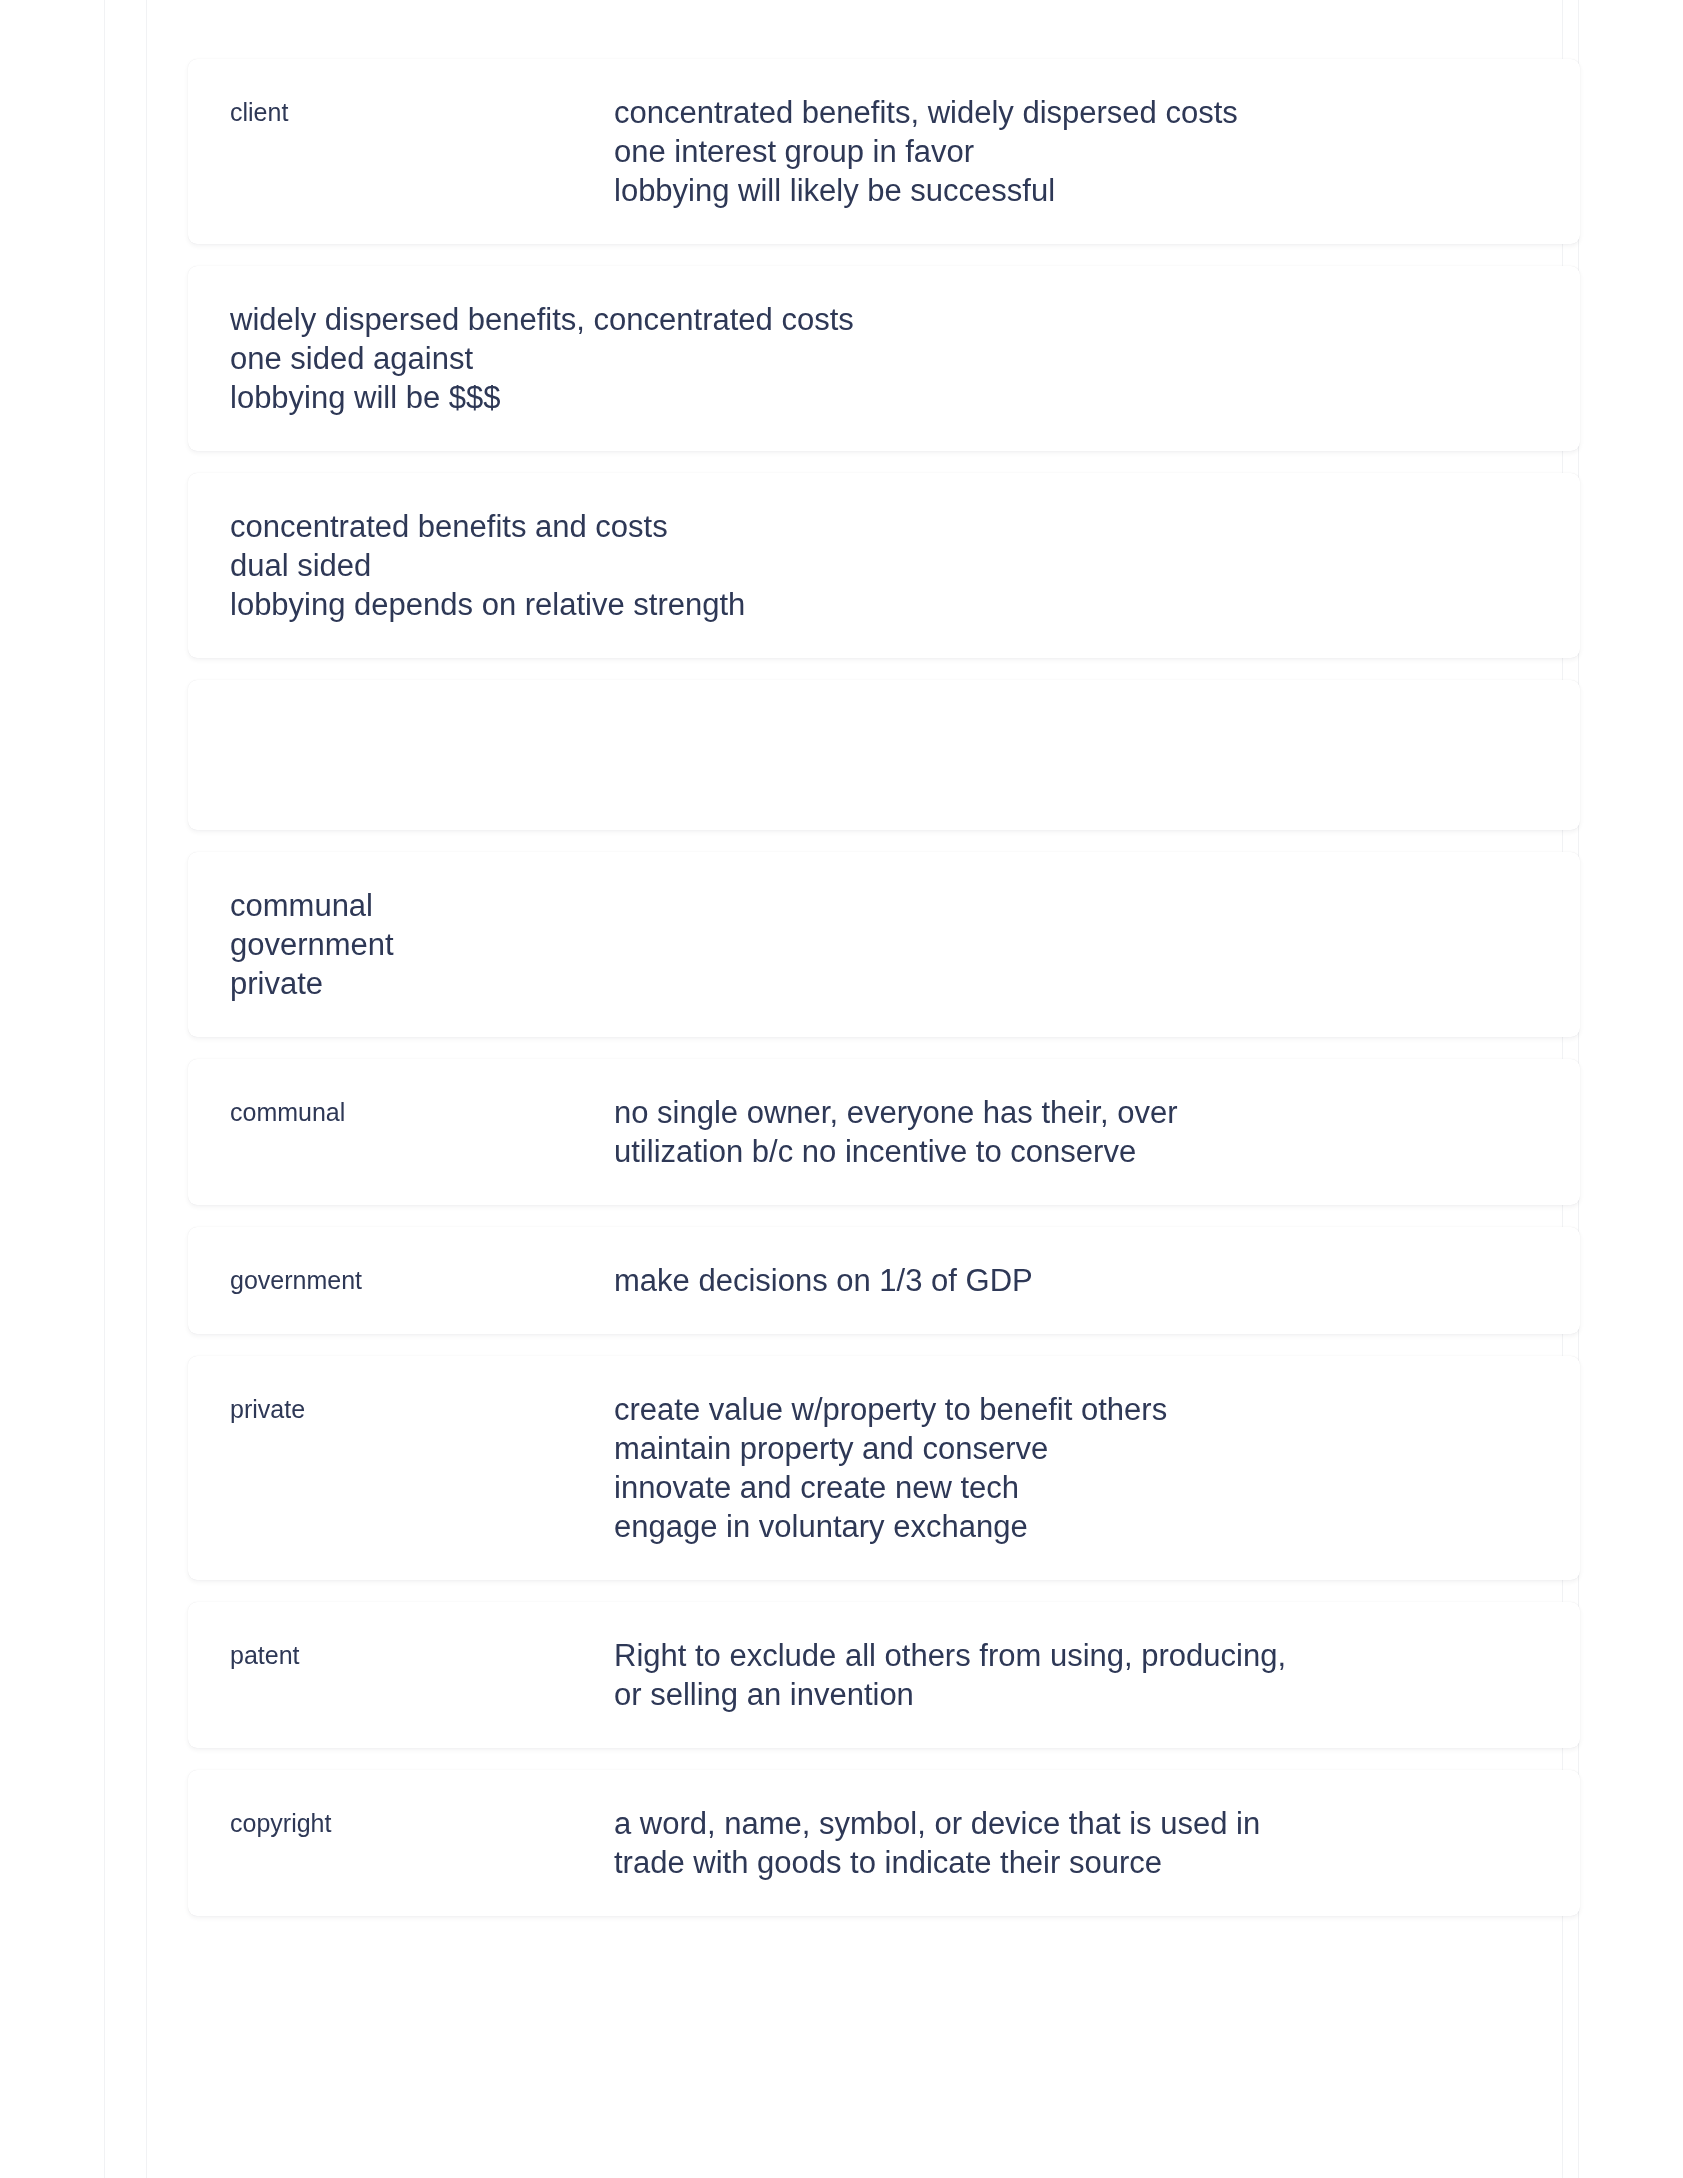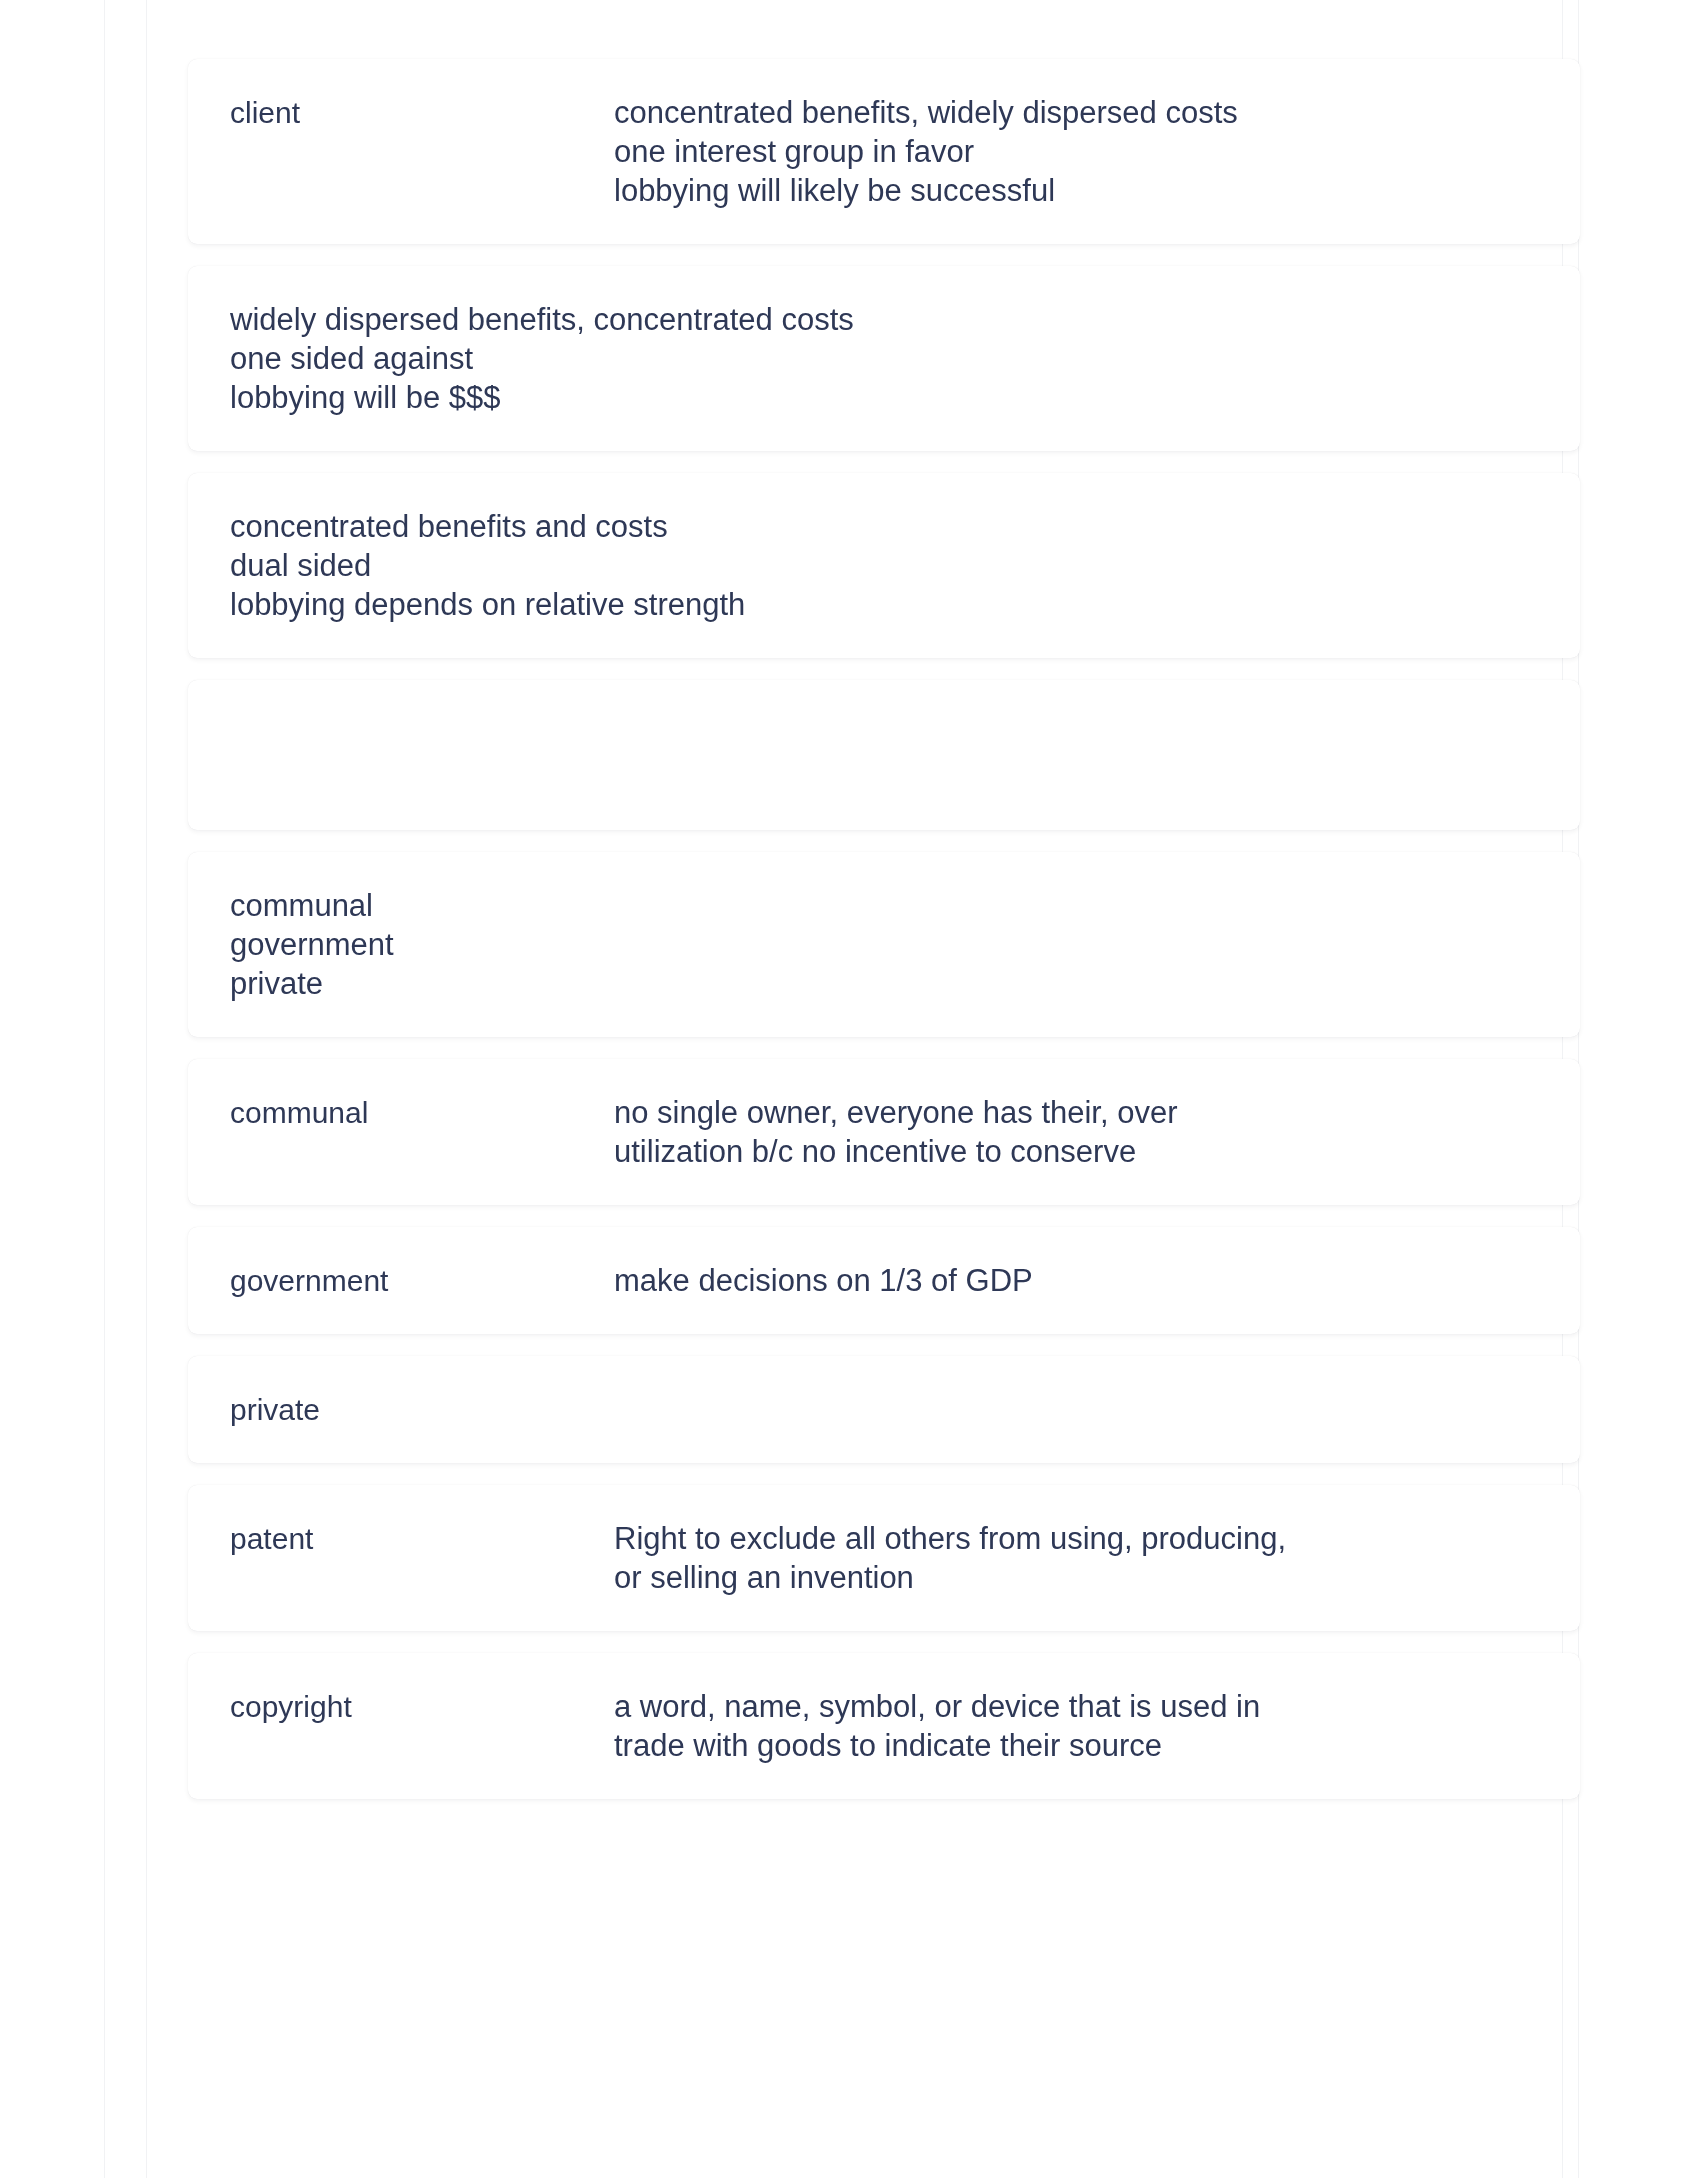--- a/index.html
+++ b/index.html
@@ -60,21 +60,21 @@
     min-height: 107px;
   }
 
   .card.empty {
     min-height: 150px;
   }
 
   .term {
     flex: 0 0 384px;
     max-width: 384px;
-    font-size: 30px;
+    font-size: 25px;
     line-height: 39px;
     color: #2e3856;
     word-wrap: break-word;
     padding-top: 0;
   }
 
   .definition {
     flex: 1 1 auto;
     font-size: 31px;
     line-height: 39px;
@@ -126,20 +126,24 @@
         <div class="term">communal</div>
         <div class="definition">no single owner, everyone has their, over
 utilization b/c no incentive to conserve</div>
       </div>
       <div class="card">
         <div class="term">government</div>
         <div class="definition">make decisions on 1/3 of GDP</div>
       </div>
       <div class="card">
         <div class="term">private</div>
+        <div class="definition">create value w/property to benefit others
+maintain property and conserve
+innovate and create new tech
+engage in voluntary exchange</div>
       </div>
       <div class="card">
         <div class="term">patent</div>
         <div class="definition">Right to exclude all others from using, producing,
 or selling an invention</div>
       </div>
       <div class="card">
         <div class="term">copyright</div>
         <div class="definition">a word, name, symbol, or device that is used in
 trade with goods to indicate their source</div>

